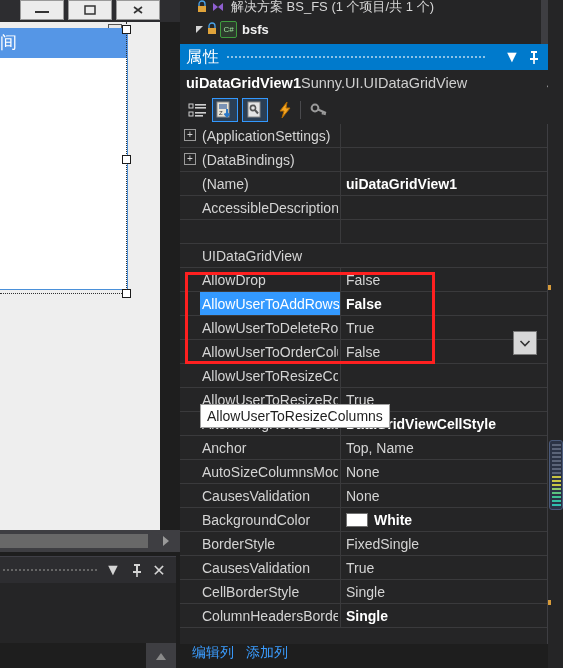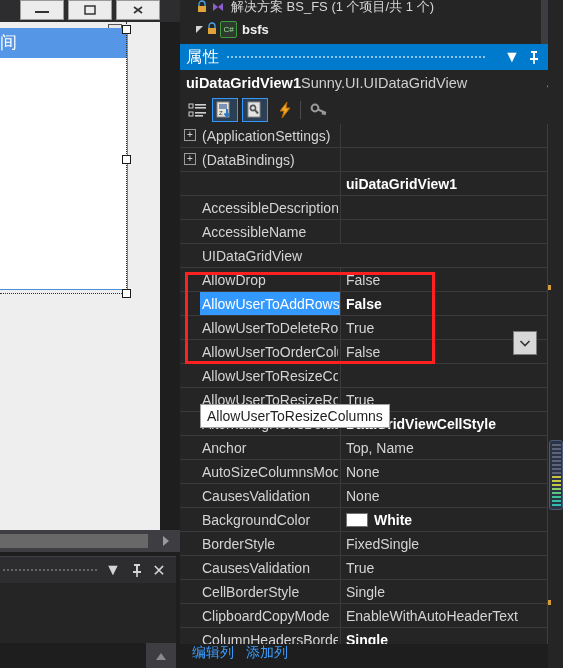--- a/index.html
+++ b/index.html
@@ -336,28 +336,28 @@
             <div class="expander">+</div>
             <div class="cell-name">(ApplicationSettings)</div>
             <div class="cell-val"></div>
           </div>
           <div class="row">
             <div class="expander">+</div>
             <div class="cell-name">(DataBindings)</div>
             <div class="cell-val"></div>
           </div>
           <div class="row">
+            <div class="cell-name">(Name)</div>
             <div class="cell-val bold">uiDataGridView1</div>
           </div>
           <div class="row">
             <div class="cell-name">AccessibleDescription</div>
             <div class="cell-val"></div>
           </div>
           <div class="row">
-            <div class="cell-name">AccessibleName</div>
             <div class="cell-val"></div>
           </div>
           <div class="row">
             <div class="cell-name">UIDataGridView</div>
           </div>
           <div class="row">
             <div class="cell-name">AllowDrop</div>
             <div class="cell-val">False</div>
           </div>
           <div class="row selected">
@@ -407,24 +407,20 @@
             <div class="cell-name">BorderStyle</div>
             <div class="cell-val">FixedSingle</div>
           </div>
           <div class="row">
             <div class="cell-name">CausesValidation</div>
             <div class="cell-val">True</div>
           </div>
           <div class="row">
             <div class="cell-name">CellBorderStyle</div>
             <div class="cell-val">Single</div>
-          </div>
-          <div class="row">
-            <div class="cell-name">ClipboardCopyMode</div>
-            <div class="cell-val">EnableWithAutoHeaderText</div>
           </div>
           <div class="row">
             <div class="cell-name">ColumnHeadersBorderStyle</div>
             <div class="cell-val bold">Single</div>
           </div>
         </div>
 
       <div class="vscroll">
         <div class="vs-arrow vs-up">
           <svg width="11" height="8" viewBox="0 0 11 8">

